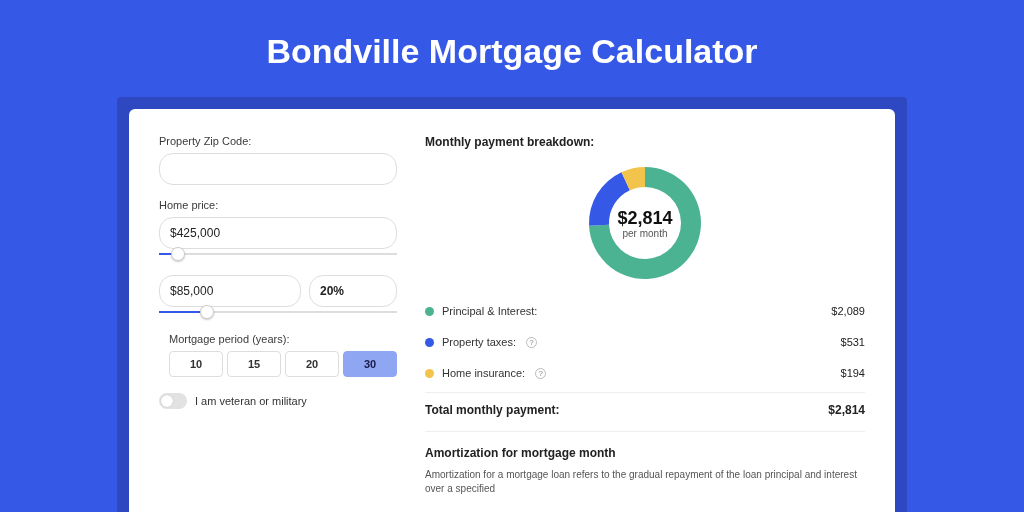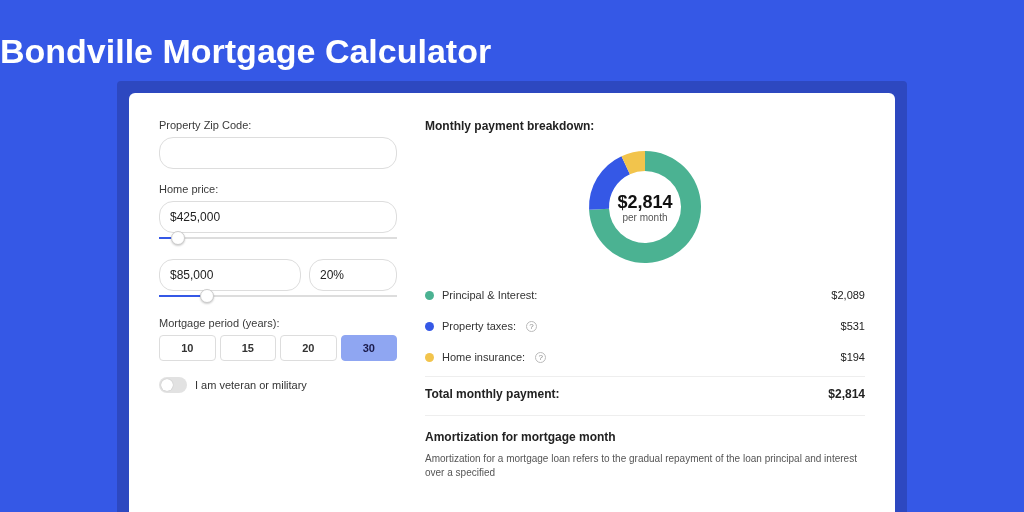--- a/index.html
+++ b/index.html
@@ -8,21 +8,22 @@
     background: #3558E6;
     width: 1024px;
     height: 512px;
     overflow: hidden;
     position: relative;
   }
   .page-title {
     color: #fff;
     font-size: 34px;
     font-weight: 700;
-    padding: 32px 0 10px 0;
+    text-align: center;
+    padding: 32px 0 26px 0;
     border-radius: 20px;
   }
   .card-wrap {
     background: #2D48C0;
     margin: 0 auto;
     width: 790px;
     padding: 12px 12px 0 12px;
     border-radius: 4px 4px 0 0;
   }
   .card {
@@ -73,21 +74,21 @@
     background:#3558E6;
   }
   .slider-knob {
     position:absolute; top:0; width:14px; height:14px;
     background:#fff; border:1px solid #ccc; border-radius:50%;
     box-shadow:0 1px 2px rgba(0,0,0,0.2);
     transform:translateX(-50%);
   }
   .row2 { display:flex; gap:8px; }
   .row2 .field:first-child { flex:1; }
-  .row2 .field:last-child { width:88px; }
+  .row2 .field:last-child { width:88px;font-weight:bold; }
   .period-row { display:flex; gap:4px; }
   .period-btn {
     flex:1; height:26px; font-size:11px; font-weight:600;
     border:1px solid #ddd; background:#fff; border-radius:4px;
     display:flex; align-items:center; justify-content:center;
     cursor:pointer; color:#333;
   }
   .period-btn.active { background:#8FA6F2; border-color:#8FA6F2; color:#1a1a4a; }
   .toggle-row { display:flex; align-items:center; gap:8px; margin-top:16px;}
   .toggle {
@@ -172,21 +173,21 @@
           <input class="field" value="20%" style="">
         </div>
         <div class="slider-track">
           <div class="slider-line"></div>
           <div class="slider-fill" style="width: 20%;"></div>
           <div class="slider-knob" style="left: 20%;"></div>
         </div>
       </div>
 
 
-      <div class="group" style="margin-bottom:8px;">
+      <div class="group" style="margin-bottom:8px;margin-left:10px;">
         <span class="lbl">Mortgage period (years):</span>
         <div class="period-row" id="period-row">
             <div class="period-btn">10</div>
             <div class="period-btn">15</div>
             <div class="period-btn">20</div>
             <div class="period-btn active">30</div>
           </div>
       </div>
 
       <div class="toggle-row">

